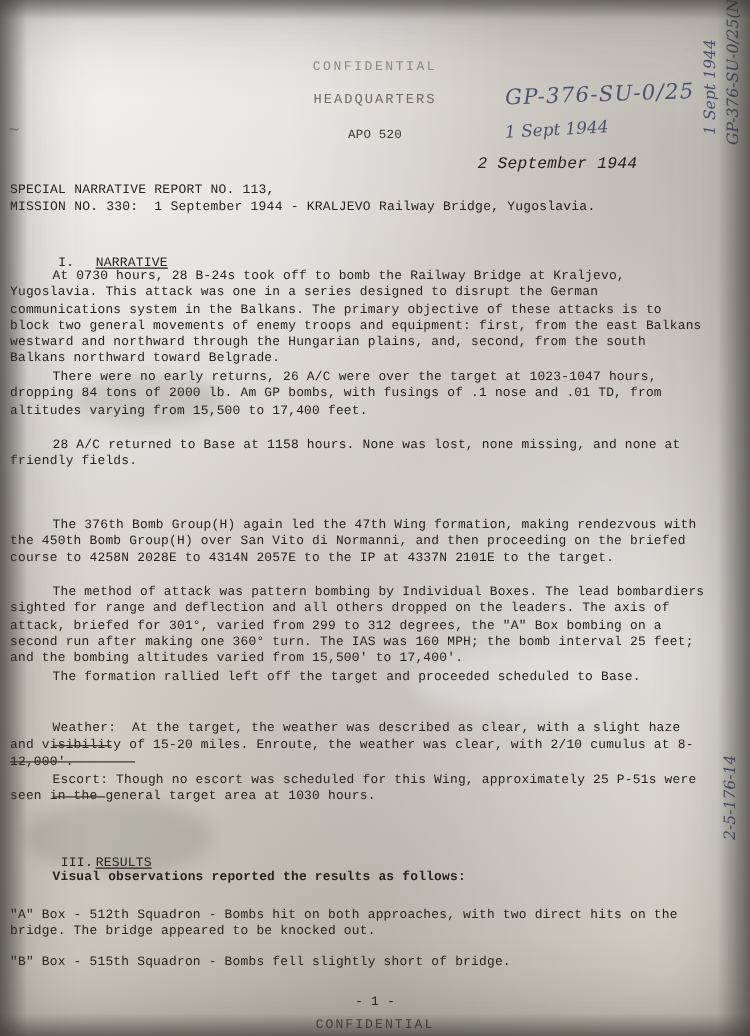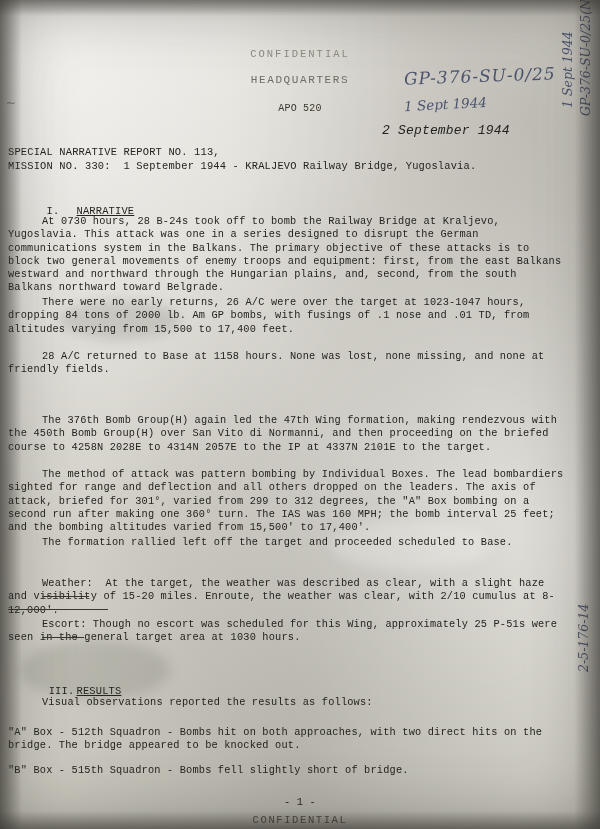--- a/index.html
+++ b/index.html
@@ -226,21 +226,21 @@
     <div class="tw para ind" style="top:577px;">Weather:  At the target, the weather was described as clear, with a slight haze and visibility of 15-20 miles. Enroute, the weather was clear, with 2/10 cumulus at 8-12,000'.</div>
     <div class="tw para ind" style="top:618px;">Escort: Though no escort was scheduled for this Wing, approximately 25 P-51s were seen in the general target area at 1030 hours.</div>
 
     <div style="position:absolute; left:42px; top:596px; width:47px; height:1px; background:#3a372f;"></div>
     <div style="position:absolute; left:8px; top:609px; width:100px; height:1px; background:#3a372f;"></div>
     <div style="position:absolute; left:42px; top:637px; width:42px; height:1px; background:#3a372f;"></div>
 
     <div class="tw sec-h" style="top:672px;text-align:center;">
       <span class="num">III.</span><span class="ttl">RESULTS</span>
     </div>
-    <div class="tw para ind" style="top:696px;">Visual observations reported the results as follows:</div>
+    <div class="tw para ind" style="top:696px;font-weight:bold;">Visual observations reported the results as follows:</div>
     <div class="tw para" style="top:726px; text-indent:0; padding-left:0;">"A" Box - 512th Squadron - Bombs hit on both approaches, with two direct hits on the bridge. The bridge appeared to be knocked out.</div>
     <div class="tw para" style="top:764px; text-indent:0;">"B" Box - 515th Squadron - Bombs fell slightly short of bridge.</div>
 
     <div class="tw footer-page">- 1 -</div>
     <div class="tw footer-conf">CONFIDENTIAL</div>
 
     <div class="hand" id="hand-top">GP-376-SU-0/25</div>
     <div class="hand" id="hand-date">1 Sept 1944</div>
     <div class="hand" id="hand-vert">1 Sept 1944</div>
     <div class="hand" id="hand-vert2">GP-376-SU-0/25(Narrative)</div>

